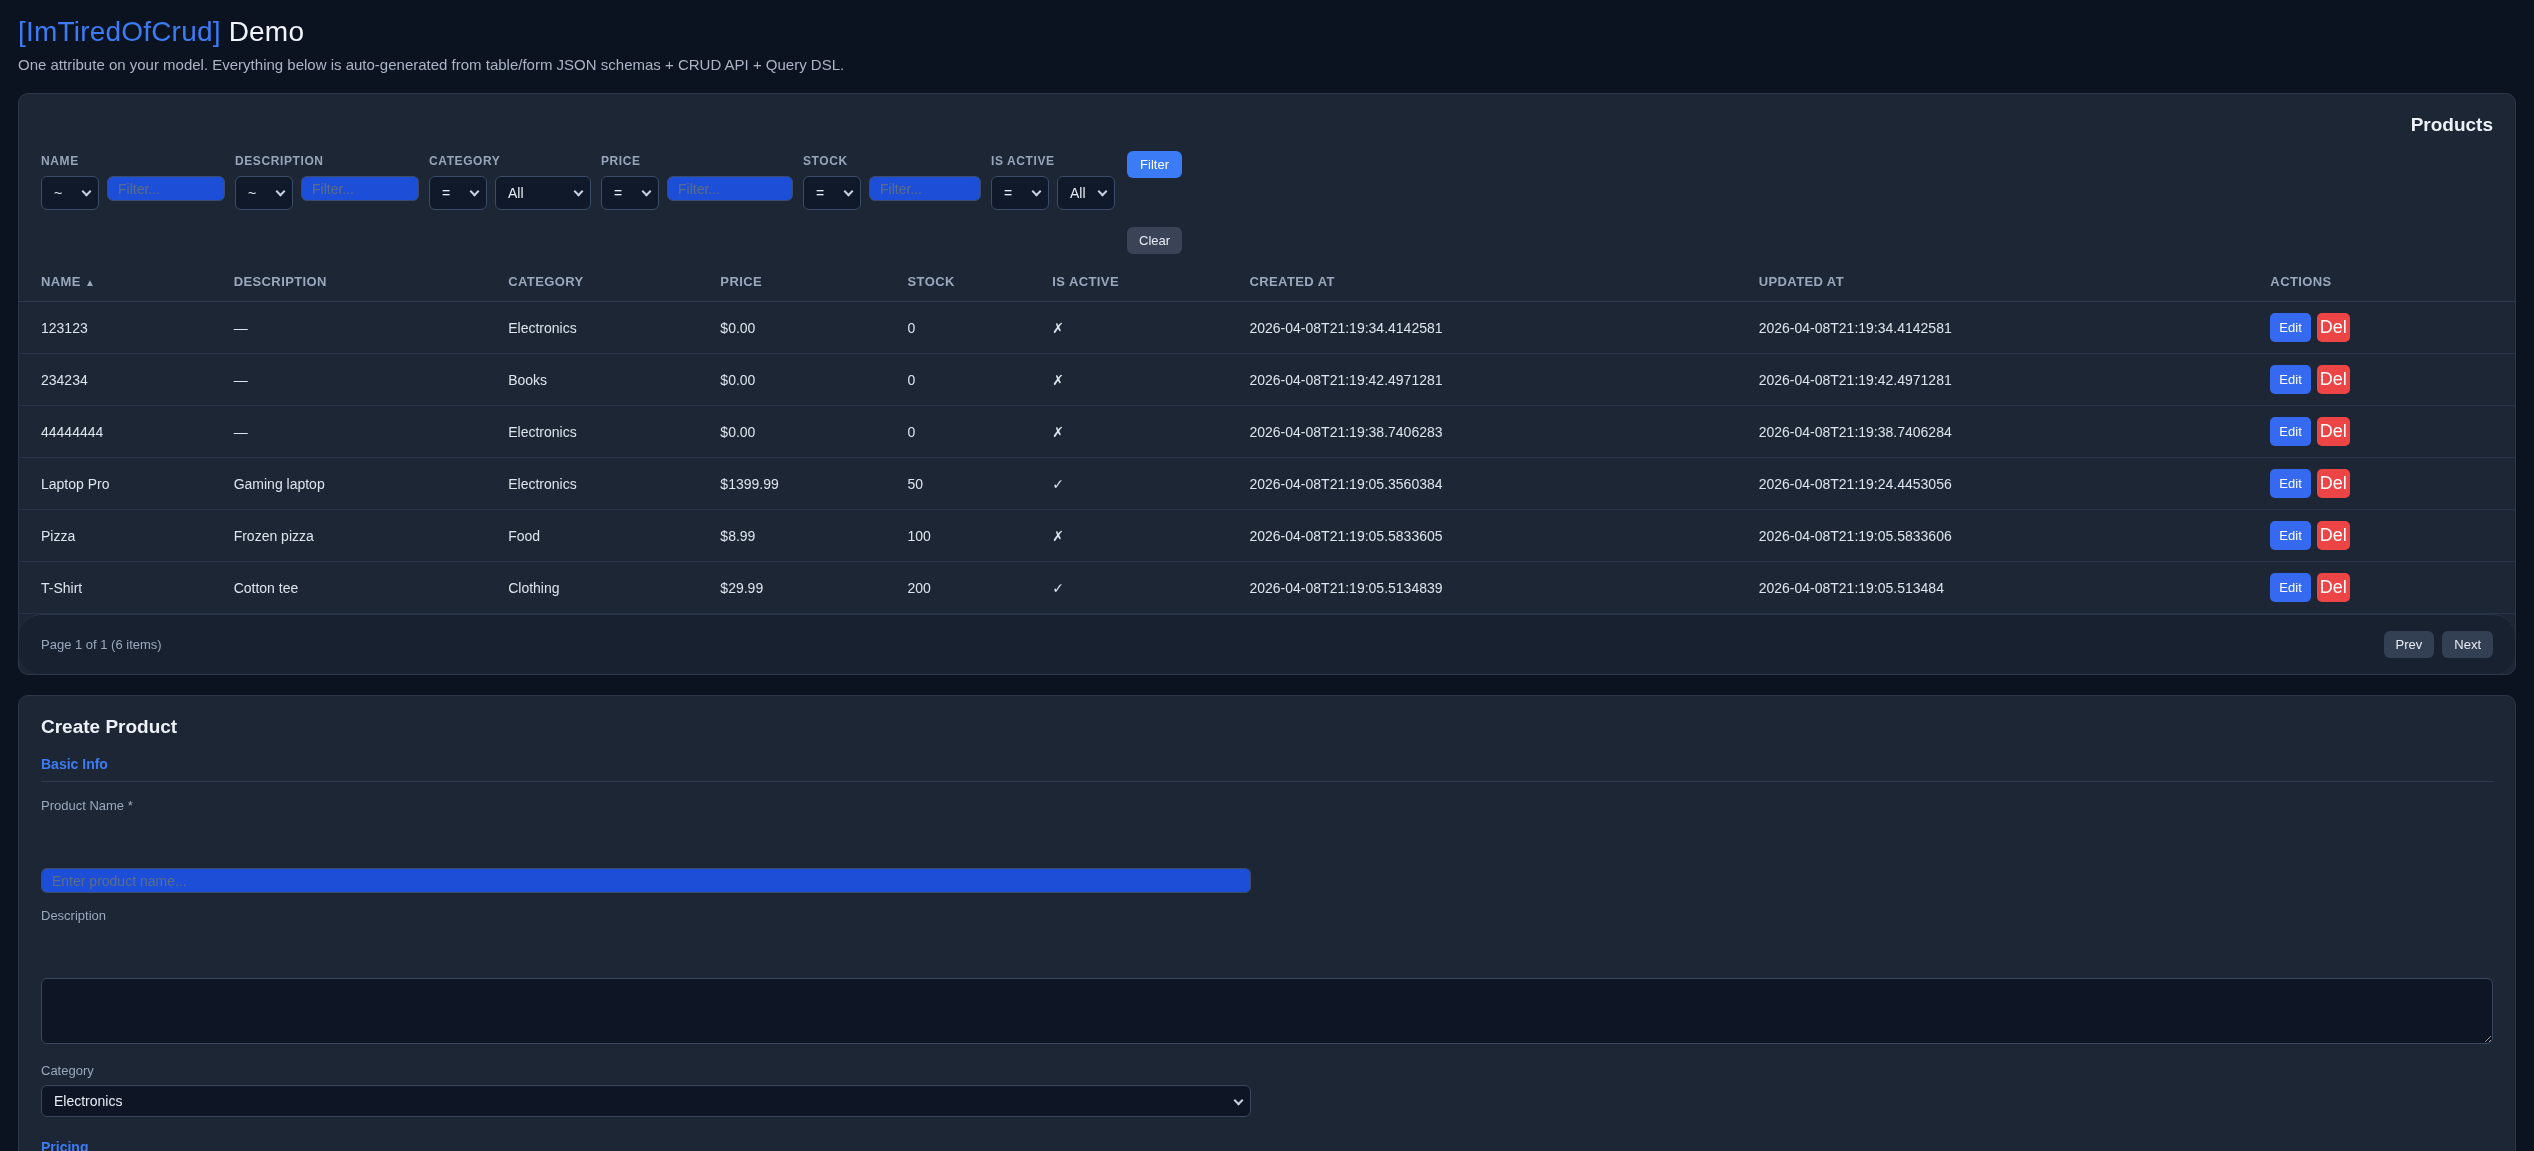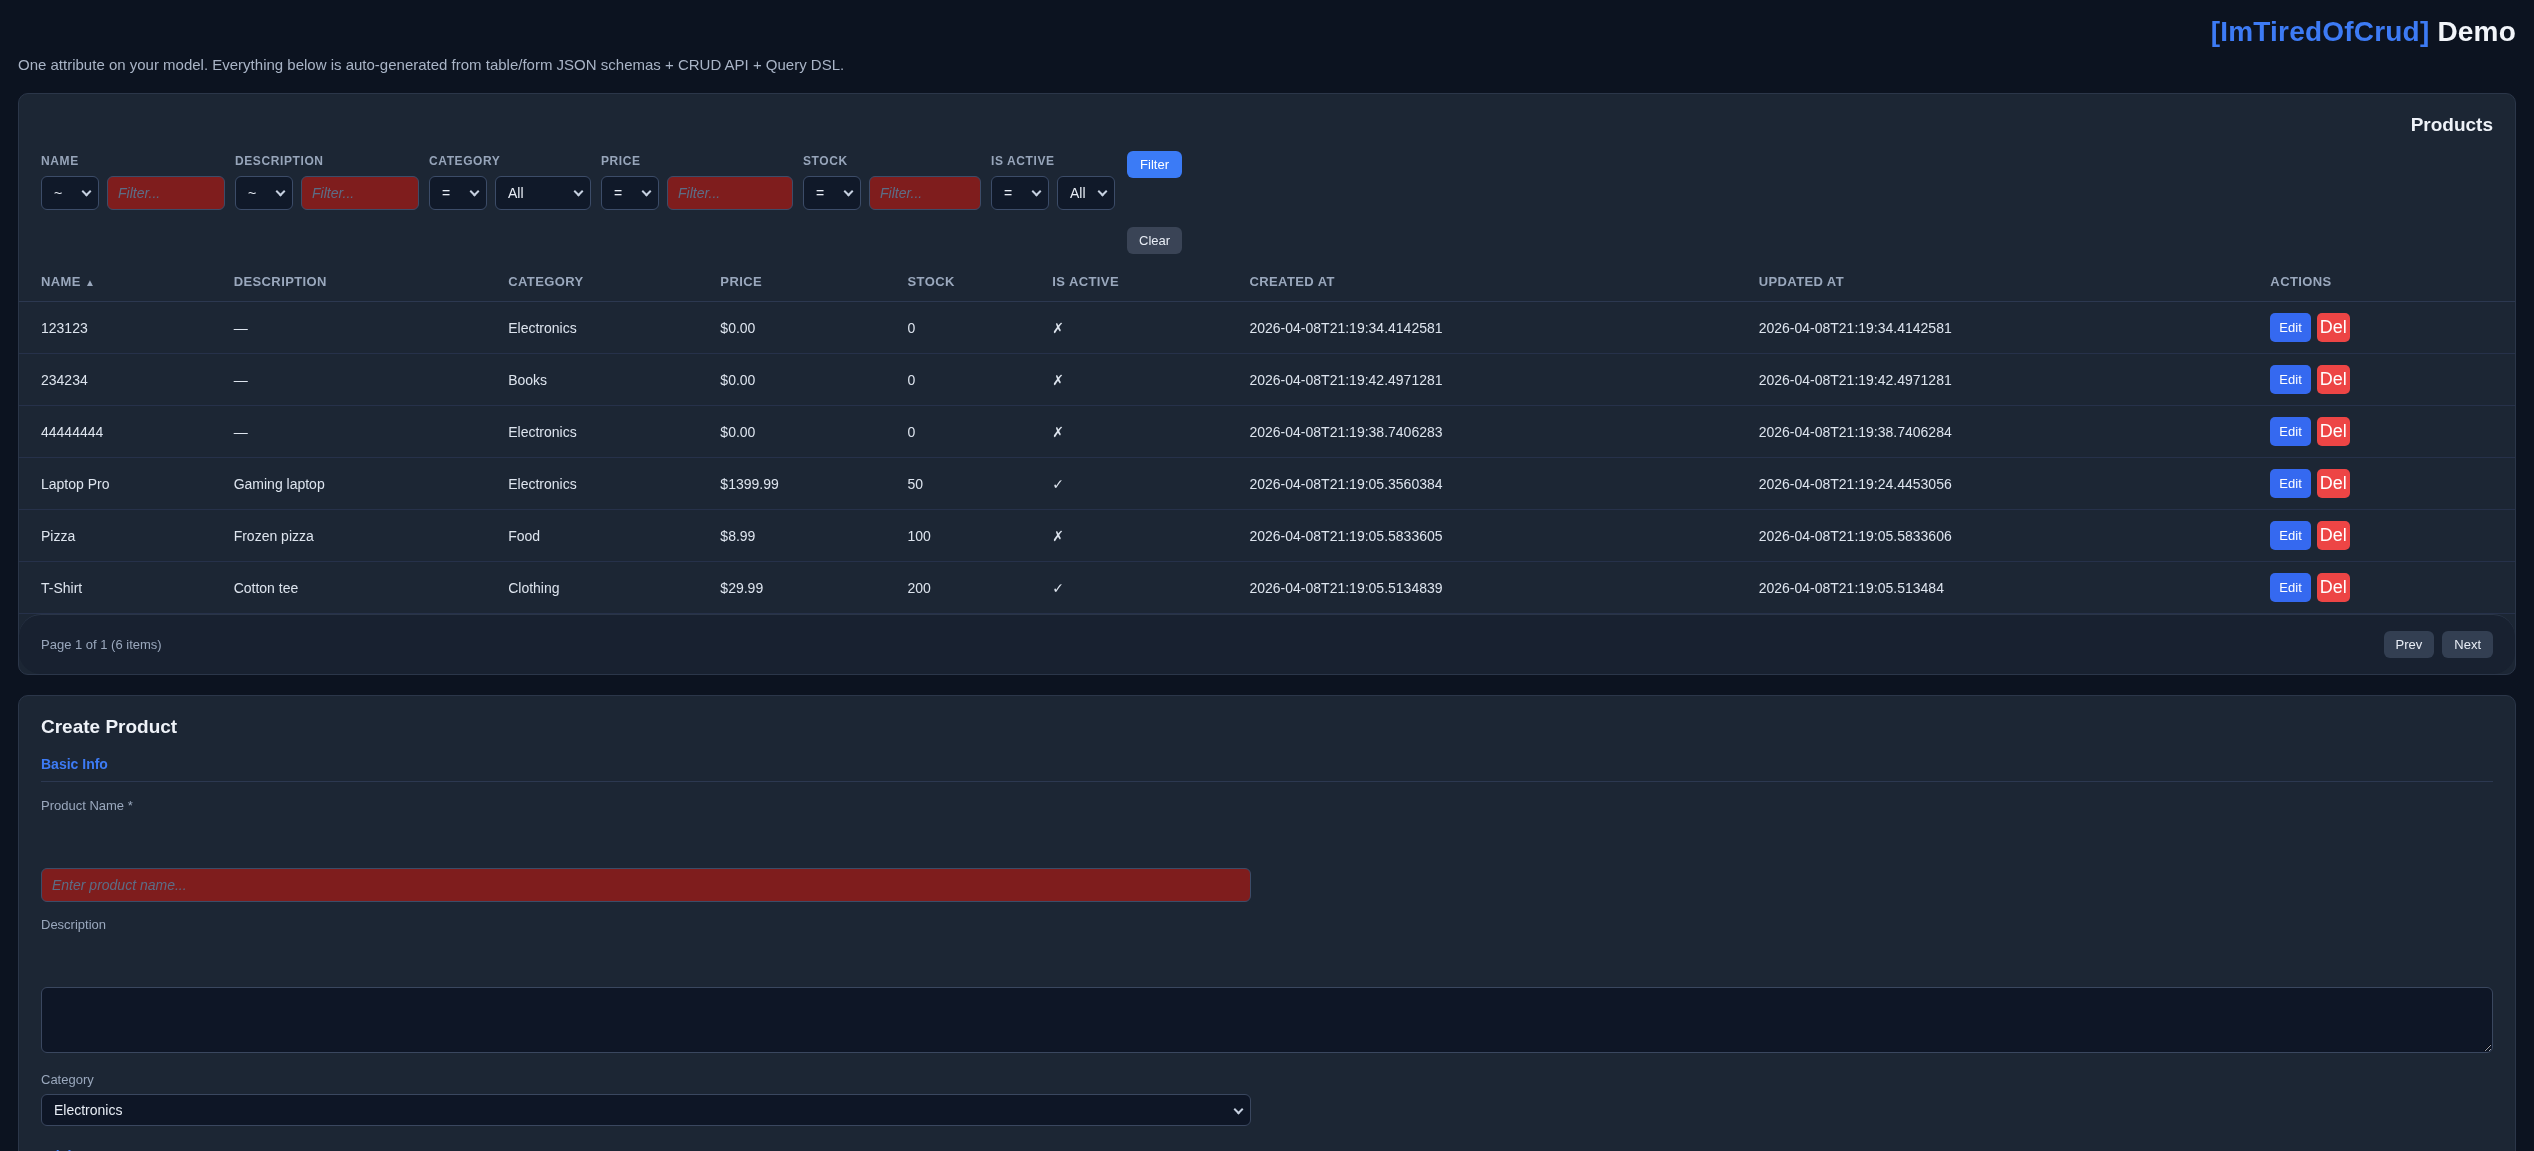--- a/index.html
+++ b/index.html
@@ -1,21 +1,21 @@
 <!DOCTYPE html>
 <html><head>
 <meta charset="utf-8">
 <style>
   * { margin:0; padding:0; box-sizing:border-box; }
   html,body { width:2534px; height:1151px; background:#0c1320; overflow:hidden;
     font-family:"Liberation Sans","DejaVu Sans",sans-serif; color:#dde4ee; }
 
   
   .page-header { padding:16px 18px 0 18px; }
-  .page-title { font-size:28px; font-weight:bold; letter-spacing:.2px;text-align:right; }
+  .page-title { font-size:28px; font-weight:normal; letter-spacing:.2px; }
   .page-title .brand { color:#3d7bf5; }
   .page-title .rest { color:#f2f5fa; margin-left:8px; }
   .page-subtitle { margin-top:8px; font-size:15px; color:#a9b4c6; }
 
   
   .card { background:#1c2634; border:1px solid #2b3649; border-radius:10px;
           margin:20px 18px 0 18px; overflow:hidden; }
   .card-heading { font-size:19px; font-weight:bold; color:#eef2f8; }
 
   
@@ -27,22 +27,22 @@
   .fgroup { display:flex; flex-direction:column; }
   .flabel { font-size:12px; font-weight:bold; letter-spacing:.6px; color:#97a5ba; margin-bottom:8px; }
   .fcontrols { display:flex; gap:8px; }
   .selwrap { position:relative; }
   select { appearance:none; -webkit-appearance:none; background:#101929; color:#e8edf5;
     border:1px solid #3c4c68; border-radius:6px; height:34px; font-size:14px;
     padding:0 24px 0 12px; font-family:inherit; }
   .chev { position:absolute; right:9px; top:12px; width:7px; height:7px;
     border-right:2px solid #c6d0e0; border-bottom:2px solid #c6d0e0;
     transform:rotate(45deg); pointer-events:none; }
-  input[type=text] { background:#7f1d1d; color:#e8edf5; border:1px solid #3c4c68;
-    border-radius:6px; height:34px; font-size:14px; padding:0 10px; font-family:inherit;font-style:italic; }
+  input[type=text] { background:#1d4ed8; color:#e8edf5; border:1px solid #3c4c68;
+    border-radius:6px; height:25px; font-size:14px; padding:0 10px; font-family:inherit; }
   input::placeholder, textarea::placeholder { color:#5c6d86; }
   .op-select { width:58px; }
   .w-name { width:118px; } .w-desc { width:118px; } .w-cat { width:96px; }
   .w-price { width:126px; } .w-stock { width:112px; } .w-active { width:58px; }
 
   .filter-actions { display:flex; flex-direction:column; gap:5px; margin-left:12px; margin-top:-3px; }
   .btn { border:none; border-radius:6px; font-size:13px; font-family:inherit;
     color:#fff; cursor:pointer; }
   .btn-filter { background:#3b7bf6; padding:6px 12px; }
   .btn-clear  { background:#3a4456; padding:6px 12px; color:#e8edf5;margin-top:44px; }

